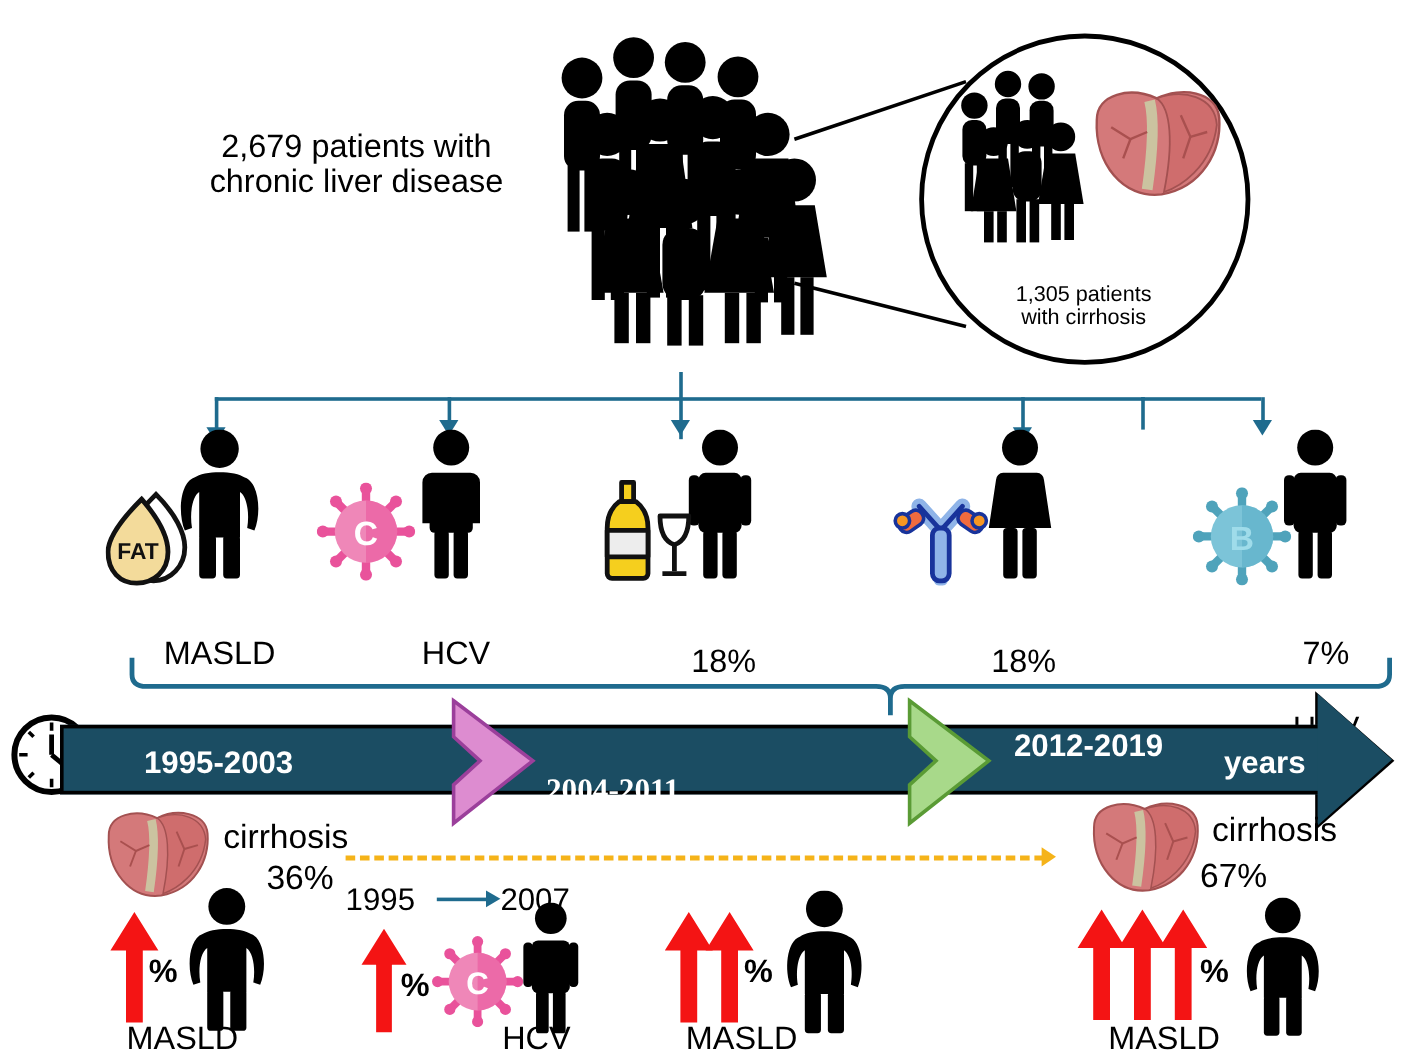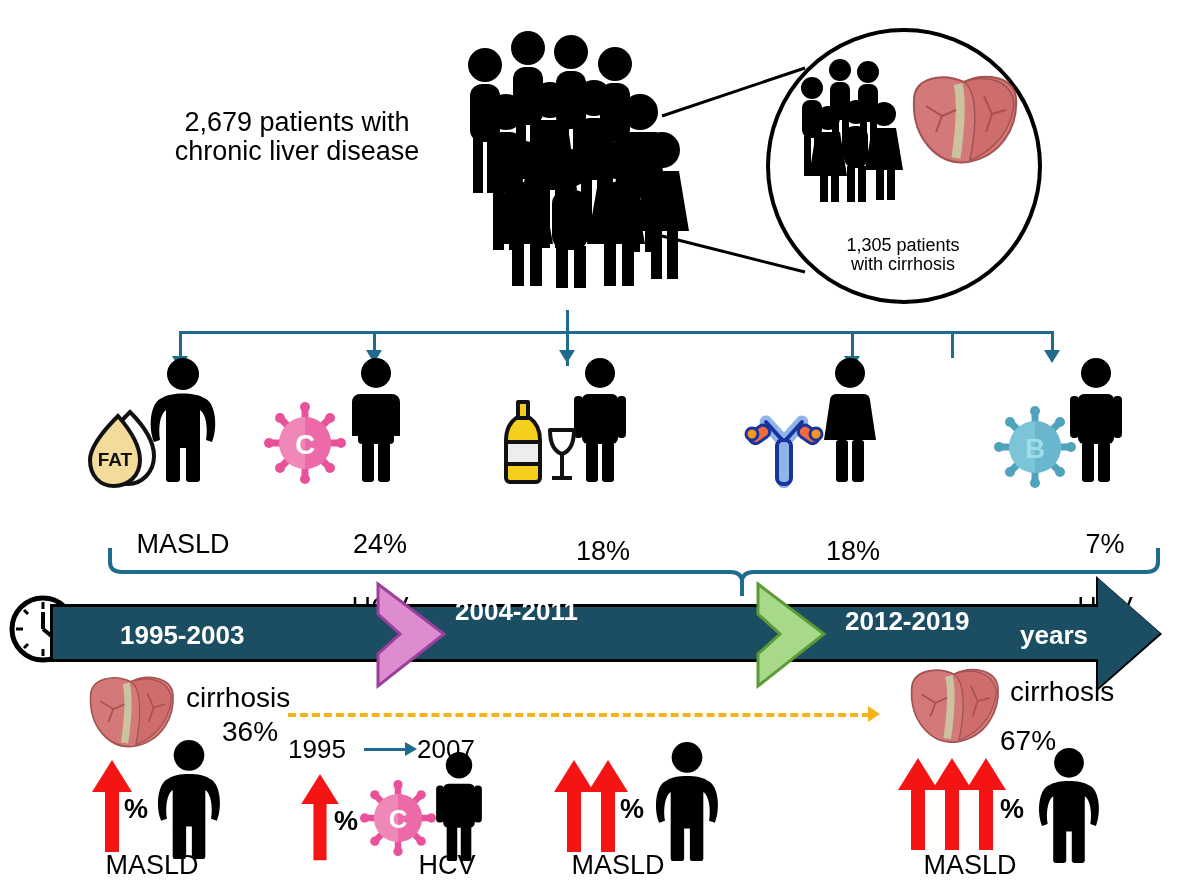--- a/index.html
+++ b/index.html
@@ -221,21 +221,20 @@
     <circle cx="16" cy="16" r="5"></circle>
       <circle cx="66" cy="66" r="5"></circle>
     <circle cx="66" cy="16" r="5"></circle>
       <circle cx="16" cy="66" r="5"></circle>
   </g>
   <circle cx="41" cy="41" r="26" fill="#ef87b8"></circle>
   <path d="M41 15 a26 26 0 0 1 0 52 z" fill="#e9529b" opacity="0.55"></path>
   <text x="41" y="52" font-family="Liberation Sans, sans-serif" font-size="28" font-weight="bold" fill="#fff" text-anchor="middle">C</text>
 </svg>
 <div class="etio txt" style="left:275px;top:495px;">
-  <div class="pct">24%</div>
   <div class="name">HCV</div>
 </div>
 
 <svg class="abs" style="left:570px;top:358px;" width="60" height="125" viewBox="0 0 60 125">
   <g fill="#000">
     <circle cx="30" cy="15" r="15"></circle>
     <rect x="12" y="36" width="36" height="50" rx="6"></rect>
     <rect x="4" y="38" width="9" height="42" rx="4"></rect>
       <rect x="47" y="38" width="9" height="42" rx="4"></rect>
     <rect x="16" y="84" width="12" height="40" rx="3"></rect>
@@ -344,21 +343,21 @@
       <line x1="22" y1="52" x2="18" y2="56"></line>
   </g>
   <line x1="37" y1="37" x2="37" y2="20" stroke="#000" stroke-width="4"></line>
   <line x1="37" y1="37" x2="49" y2="47" stroke="#000" stroke-width="4"></line>
 </svg>
 <div class="abs" id="tl-head-ol"></div>
 <div class="abs" id="tl-bar"></div>
 <div class="abs" id="tl-head"></div>
 
 <div class="tl-period" style="left:120px;top:620px;width:260px;">1995-2003</div>
-<div class="tl-period" style="left:455px;top:596px;width:250px;">2004-2011</div>
+<div class="tl-period" style="left:455px;top:644px;width:250px;font-family:Liberation Serif, serif;">2004-2011</div>
 <div class="tl-period" style="left:845px;top:606px;width:230px;">2012-2019</div>
 <div id="tl-years" style="left:1020px;top:620px;">years</div>
 
 <svg class="abs chev" style="left:370px;top:580px;" width="86" height="110" viewBox="0 0 86 110">
   <path d="M8 4 L74 54 L8 106 L8 74 L30 54 L8 34 Z" fill="#dd8cd0" stroke="#9b3f9b" stroke-width="3"></path>
 </svg>
 <svg class="abs chev" style="left:750px;top:580px;" width="86" height="110" viewBox="0 0 86 110">
   <path d="M8 4 L74 54 L8 106 L8 74 L30 54 L8 34 Z" fill="#a8d98a" stroke="#5a9b35" stroke-width="3"></path>
 </svg>
 
@@ -384,21 +383,21 @@
   <path d="M58 12 C70 20 72 50 64 90 C76 86 104 70 108 34 C106 10 80 4 58 12 Z" fill="#cf6d6d" stroke="#a35151" stroke-width="1.5"></path>
   <path d="M52 14 C56 30 54 60 50 88" stroke="#cbc3a0" stroke-width="9" fill="none"></path>
   <g stroke="#a9504f" stroke-width="2" fill="none">
     <path d="M20 36 L36 46 L30 62"></path>
       <path d="M36 46 L50 40"></path>
     <path d="M78 26 L86 44 L80 62"></path>
       <path d="M86 44 L100 40"></path>
   </g>
 </svg>
 <div class="cirr-txt" style="left:1010px;top:676px;">cirrhosis</div>
-<div class="cirr-txt" style="left:1000px;top:714px;margin-top:11px;">67%</div>
+<div class="cirr-txt" style="left:1000px;top:714px;">67%</div>
 
 <div class="yr-txt" style="left:288px;top:734px;">1995</div>
 <div id="yr-arrow-line" style="left:364px;top:748px;width:44px;"></div>
 <div id="yr-arrow-head" style="left:405px;top:742px;"></div>
 <div class="yr-txt" style="left:417px;top:734px;">2007</div>
 
 <svg class="abs redarrow" style="left:90px;top:758px;" width="44" height="96" viewBox="0 0 44 96">
   <path d="M22 2 L42 34 L29 34 L29 94 L15 94 L15 34 L2 34 Z" fill="#f41414"></path>
 </svg>
 <div class="pctsign" style="left:124px;top:794px;">%</div>

